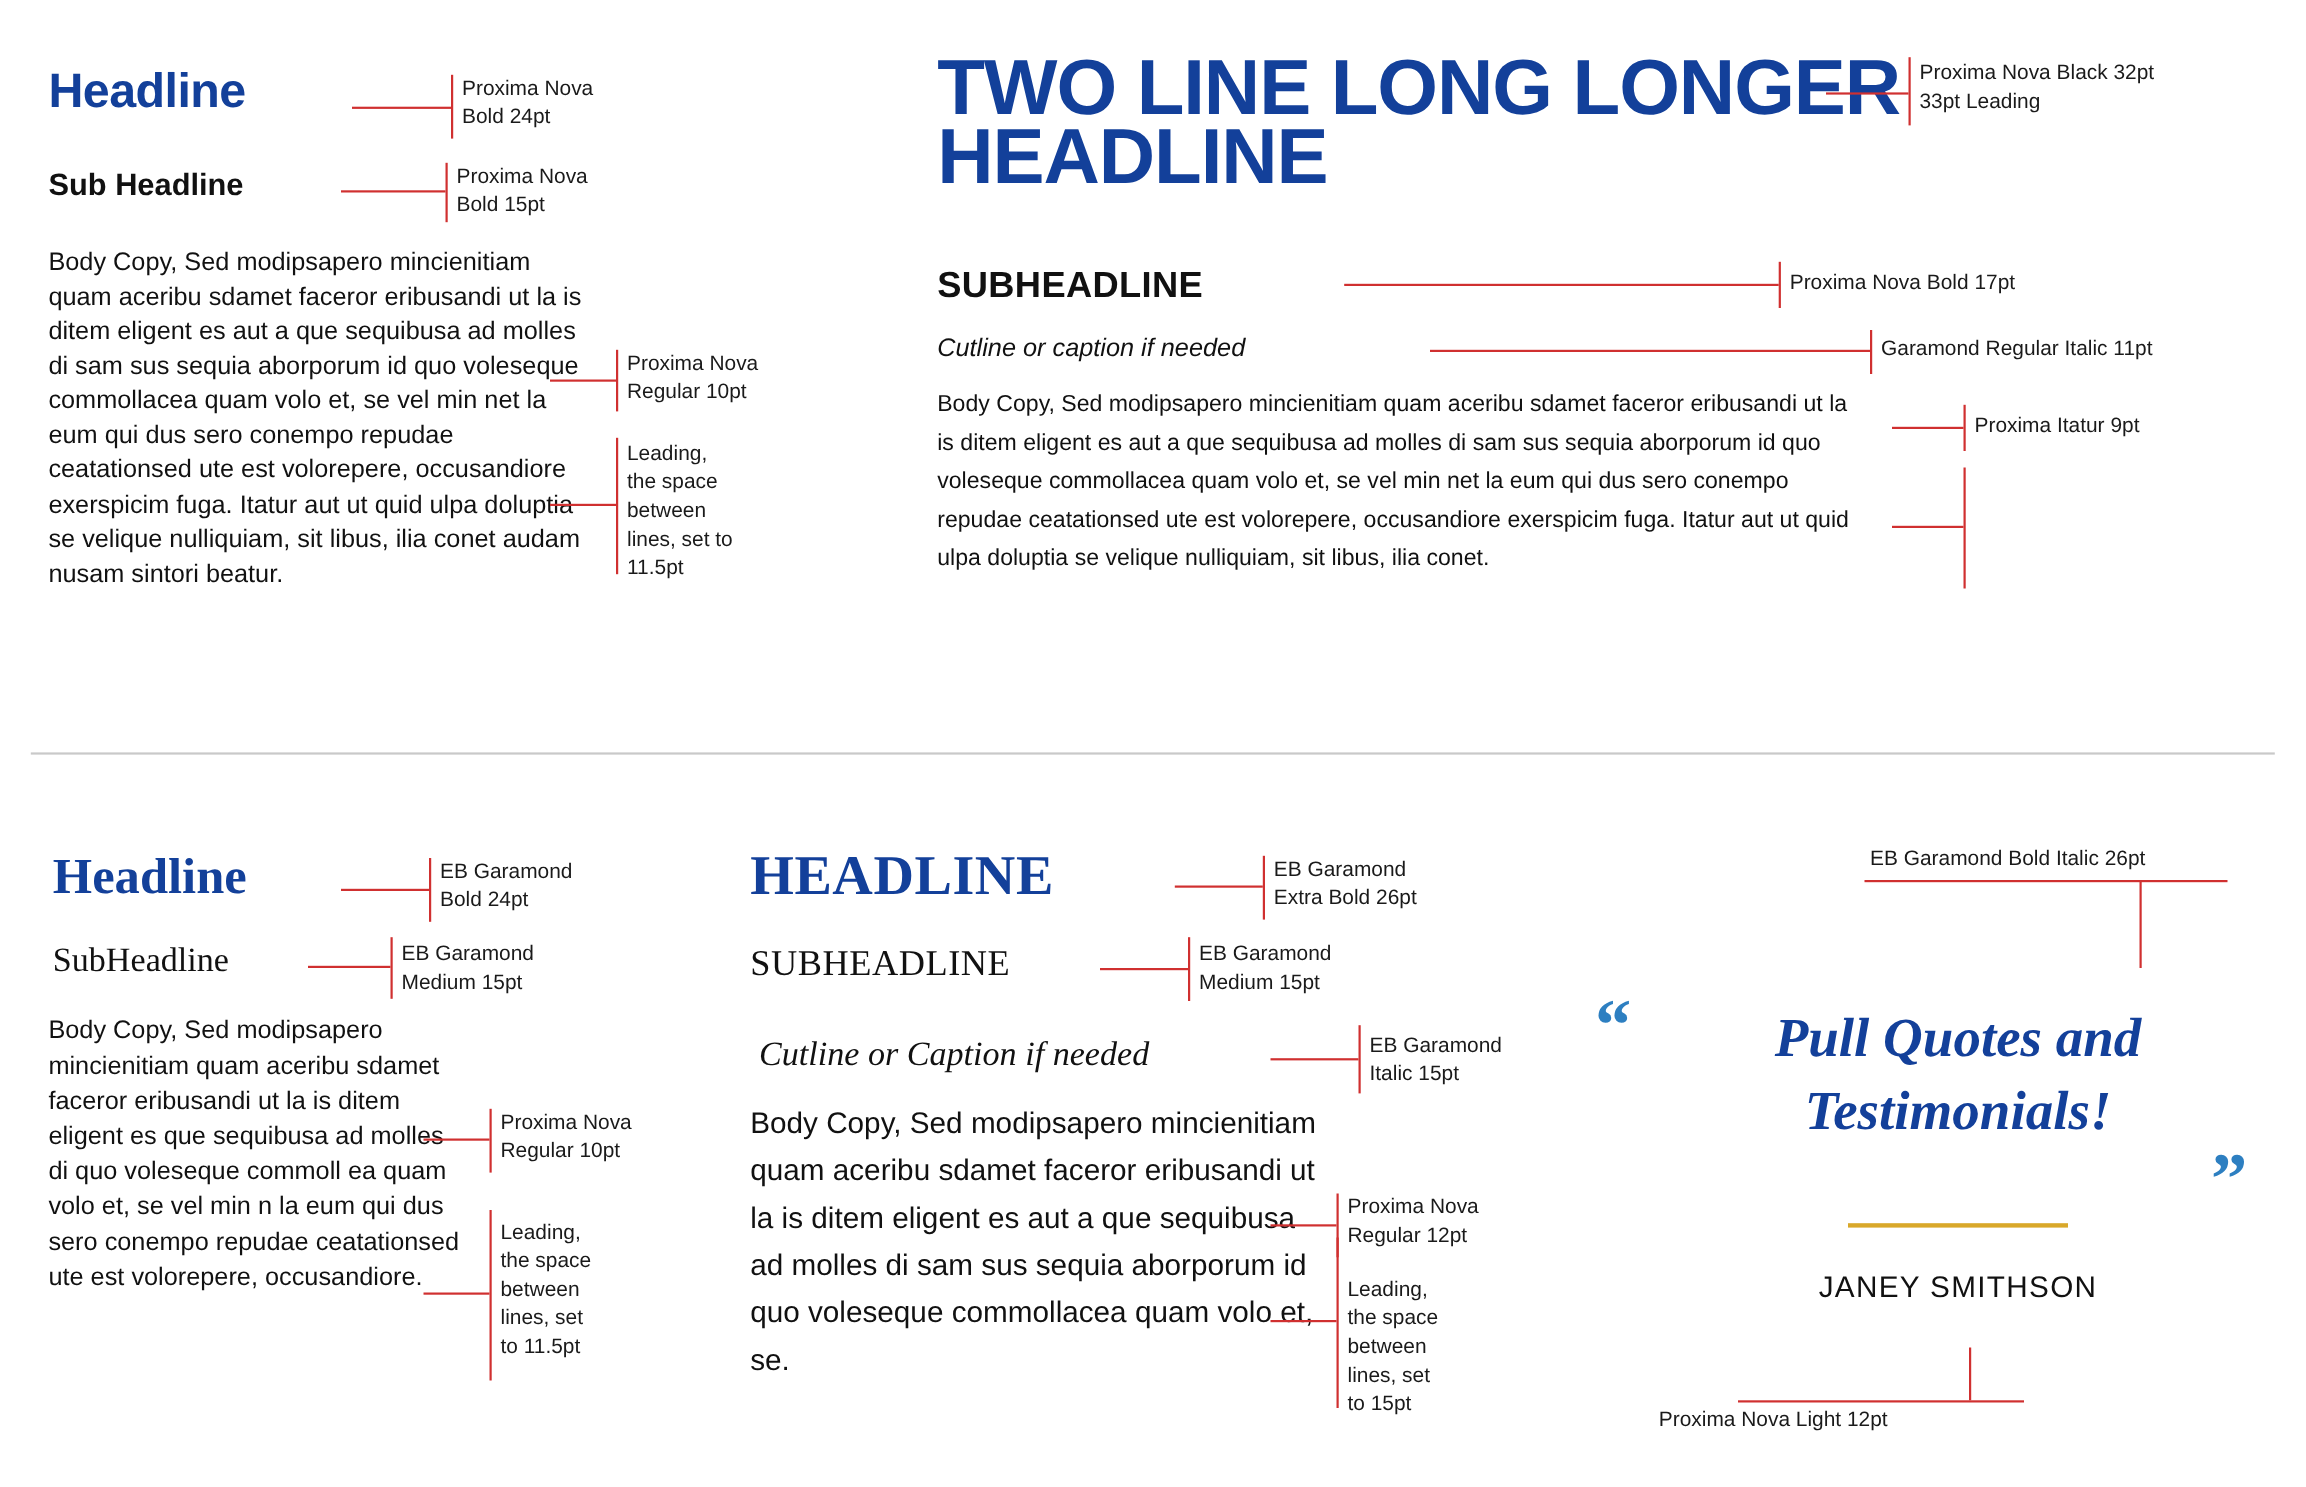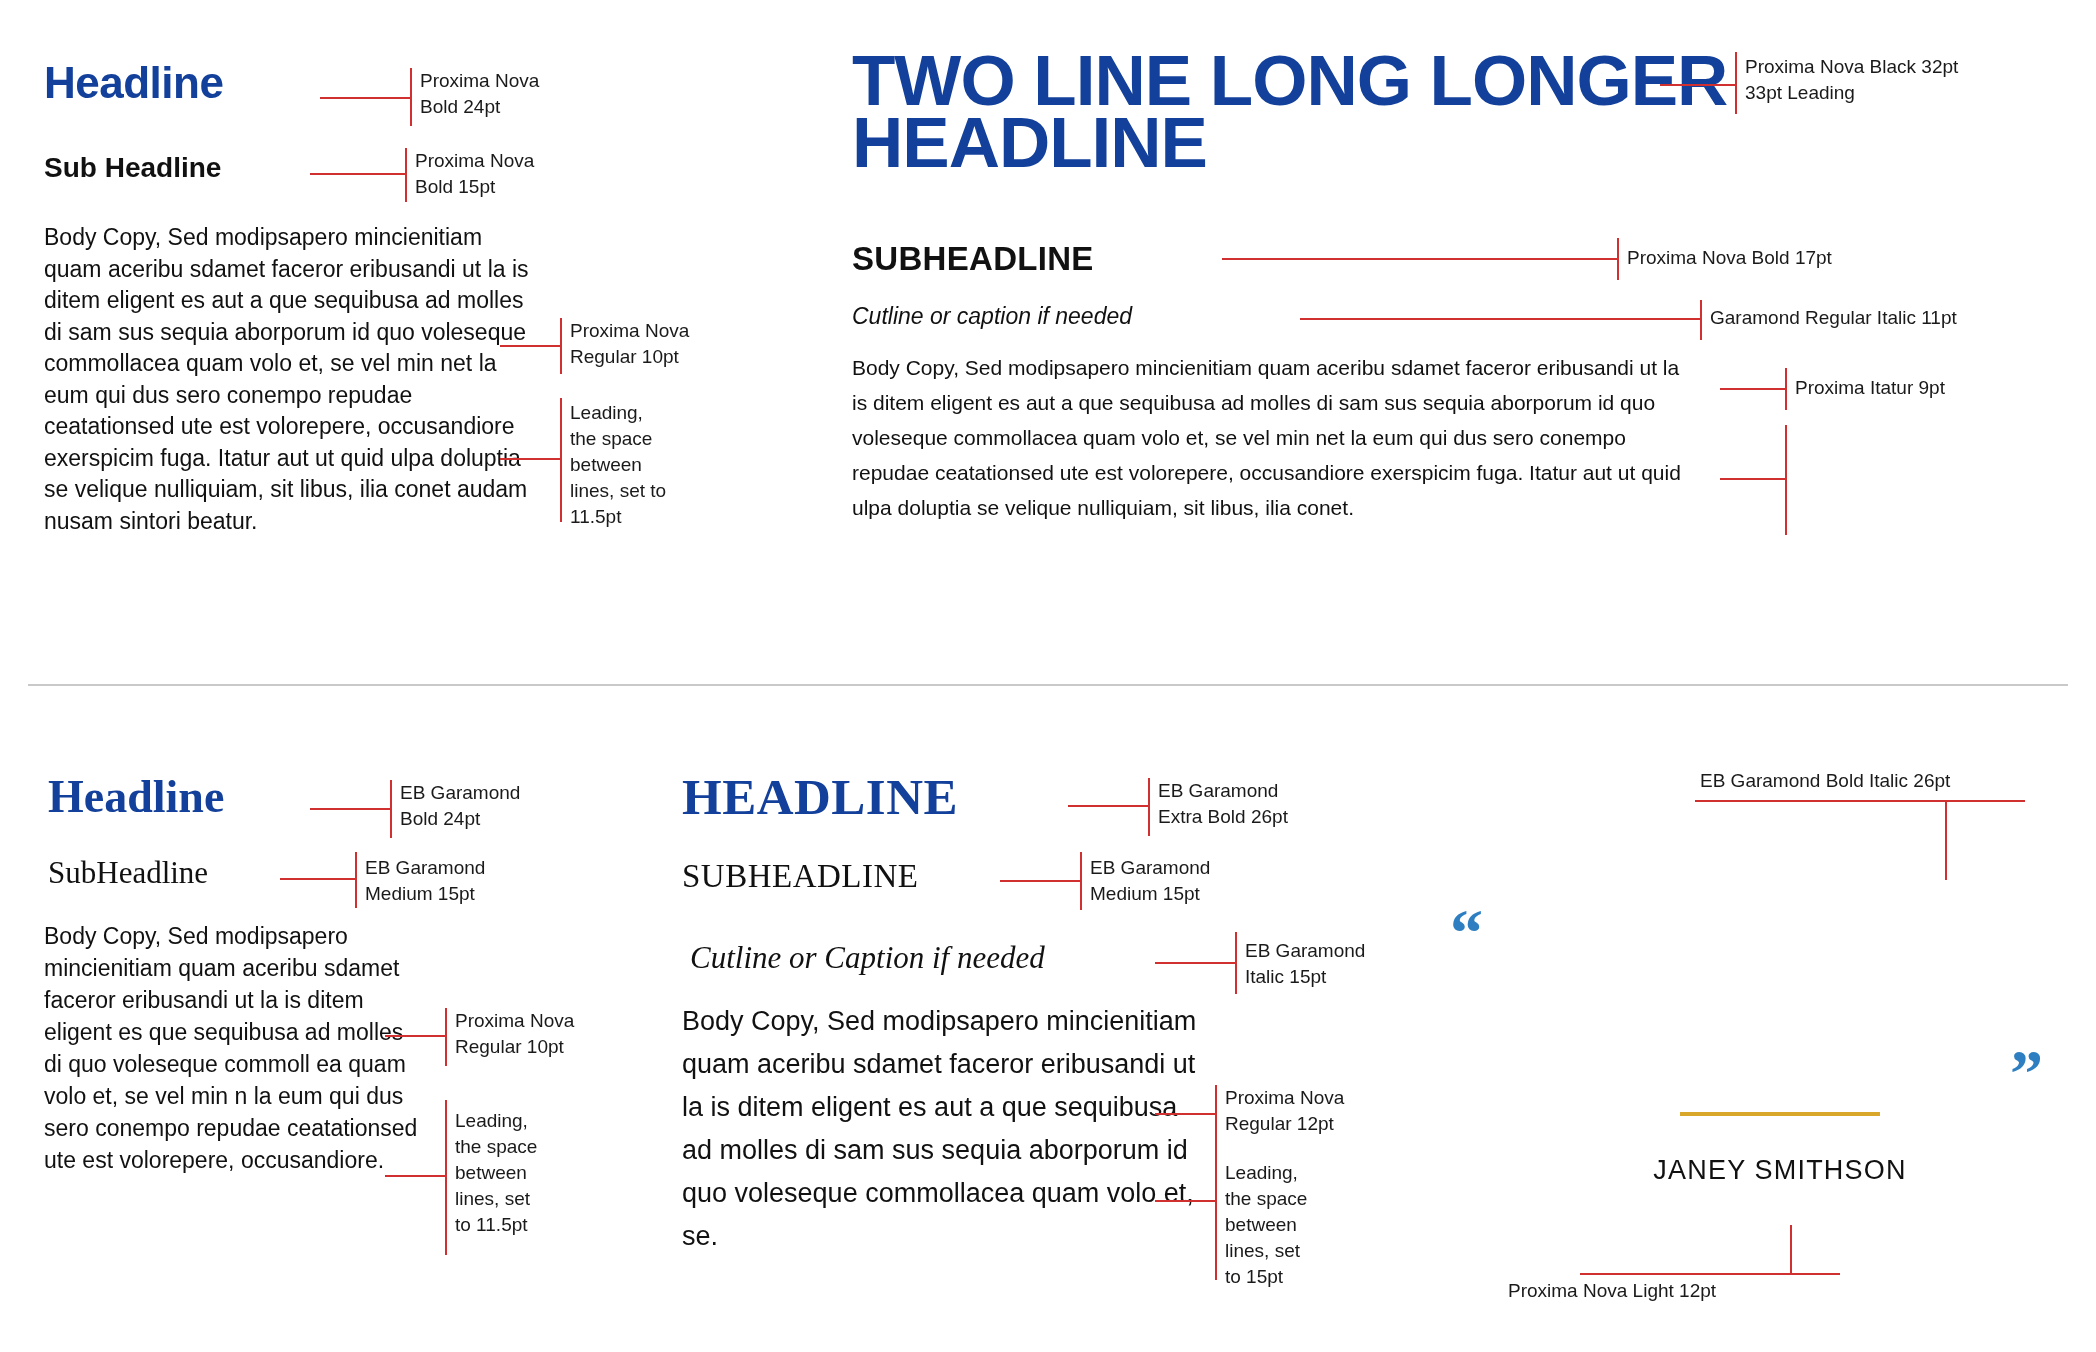--- a/index.html
+++ b/index.html
@@ -297,20 +297,21 @@
 between
 lines, set
 to 15pt</div>
 
   <div class="rule-h" style="left:1695px; top:800px; width:330px;"></div>
   <div class="rule-v" style="left:1945px; top:800px; height:80px;"></div>
   <div class="callout" style="left:1700px; top:768px;">EB Garamond Bold Italic 26pt</div>
 
   <div class="abs pq-mark" style="left:1450px; top:900px;">“</div>
 
+  <div class="abs pq-text" style="left:1500px; top:910px;">Pull Quotes and Testimonials!</div>
 
   <div class="abs pq-mark" style="left:2010px; top:1040px;">”</div>
 
   <div class="pq-bar" style="left:1680px; top:1112px; width:200px;"></div>
 
   <div class="abs pq-author" style="left:1500px; top:1155px;">JANEY SMITHSON</div>
 
   <div class="rule-v" style="left:1790px; top:1225px; height:48px;"></div>
   <div class="rule-h" style="left:1580px; top:1273px; width:260px;"></div>
   <div class="callout" style="left:1508px; top:1278px;">Proxima Nova Light 12pt</div>

